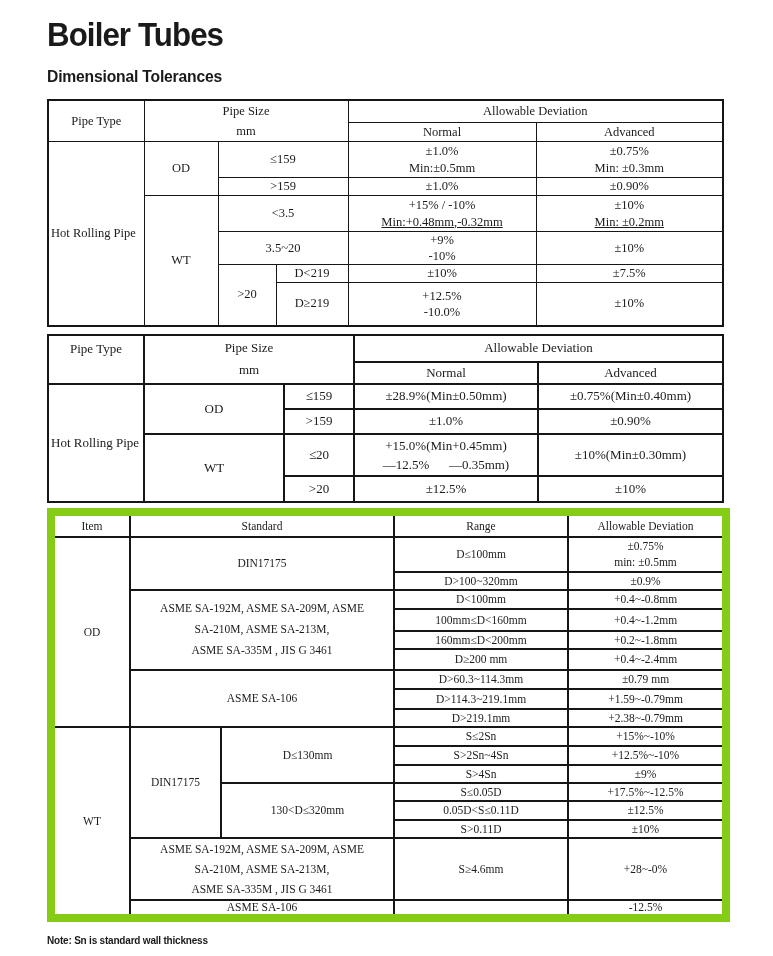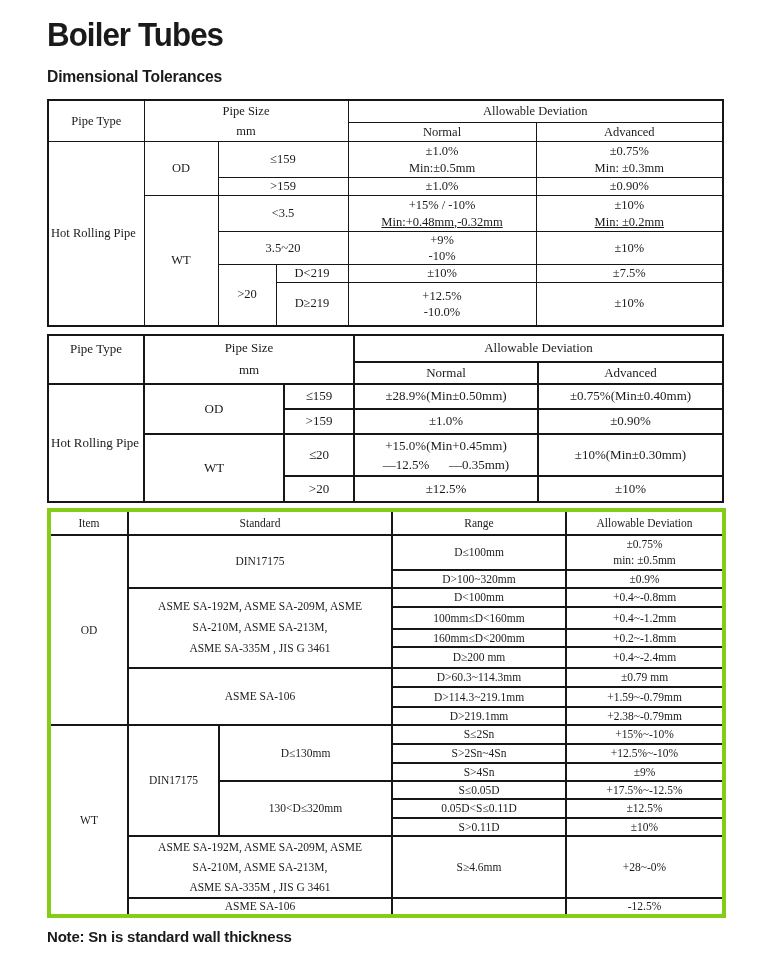--- a/index.html
+++ b/index.html
@@ -11,28 +11,28 @@
          white-space:nowrap;color:#1a1a1a;}
   .subtitle{font-family:"Liberation Sans","DejaVu Sans",sans-serif;font-size:16.5px;font-weight:700;
             letter-spacing:-.2px;margin:12px 0 0 0;line-height:20px;transform:scaleX(.95);
             transform-origin:0 50%;white-space:nowrap;color:#1a1a1a;}
   table{border-collapse:collapse;table-layout:fixed;width:675px;text-align:center;padding-left:20px;}
   td{padding:0;vertical-align:middle;overflow:hidden;}
   .t1{margin-top:13px;font-size:12.5px;border:2px solid #161616;}
   .t1 td{border:1px solid #161616;}
   .t2{margin-top:7px;font-size:13px;border:2px solid #161616;}
   .t2 td{border:2px solid #161616;}
-  .t3{margin-top:5px;font-size:11.5px;border:4px solid #84cc16;}
+  .t3{margin-top:5px;font-size:11.5px;border:8px solid #84cc16;}
   .t3 td{border:2px solid #161616;}
   .left{text-align:left;padding-left:2px;}
   .top{vertical-align:top;padding-top:5px;}
   .u{text-decoration:underline;}
   .l16>div{line-height:16px}.l17>div{line-height:17px}.l19>div{line-height:19px}
   .l20>div{line-height:20px}.l21>div{line-height:21px}.l22>div{line-height:22px}
-  .note{font-family:"Liberation Sans","DejaVu Sans",sans-serif;font-weight:700;font-size:15px;
+  .note{font-family:"Liberation Sans","DejaVu Sans",sans-serif;font-weight:700;font-size:10px;
         letter-spacing:-.2px;margin-top:9px;line-height:19px;color:#1a1a1a;}
   .note .indent{padding-left:41px;}
 </style>
 </head>
 <body>
 
 <div class="page">
 
   <h1 class="title">Boiler Tubes</h1>
   <h2 class="subtitle">Dimensional Tolerances</h2>

